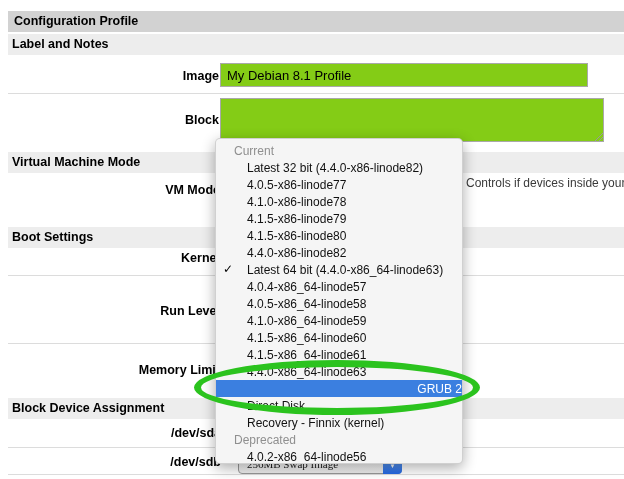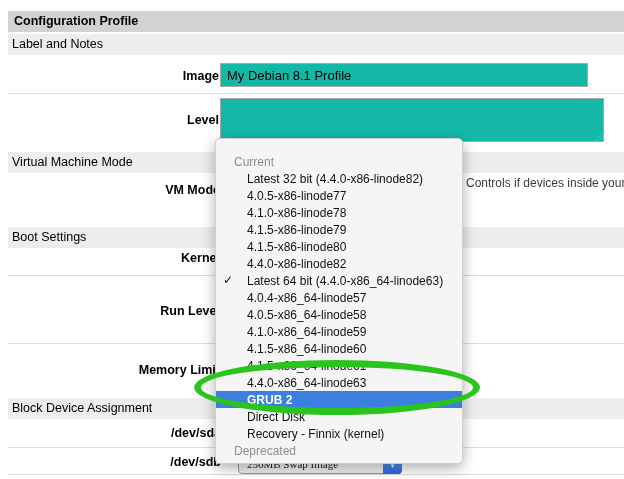--- a/index.html
+++ b/index.html
@@ -1,37 +1,37 @@
 <!DOCTYPE html>
 <html><head>
 <meta charset="utf-8">
 <style>
   html,body{margin:0;padding:0;background:#fff;}
   #screen{position:relative;width:624px;height:479px;overflow:hidden;background:#fff;
           font-family:"Liberation Sans","DejaVu Sans",sans-serif;color:#000;}
-  .bar{position:absolute;left:8px;width:616px;height:21px;line-height:21px;font-size:12.5px;}
+  .bar{position:absolute;left:8px;width:616px;height:21px;line-height:21px;font-size:12.5px;font-weight:bold;}
   .bar-main{background:#d2d2d2;font-weight:bold;padding-left:6px;box-sizing:border-box;}
   .bar-sub{background:#ededed;padding-left:4px;box-sizing:border-box;}
   .divider{position:absolute;left:8px;width:616px;height:1px;background:#dcdcdc;}
   .flabel{position:absolute;left:8px;width:211px;text-align:right;font-weight:bold;font-size:12.5px;}
-  .tinput{position:absolute;box-sizing:border-box;border:1px solid #a9a9a9;background:#14b8a6;
+  .tinput{position:absolute;box-sizing:border-box;border:1px solid #a9a9a9;background:#84cc16;
           font-family:"Liberation Sans",sans-serif;font-size:13px;padding:0 6px;color:#000;}
   textarea.tinput{resize:none;padding:2px 6px;}
   .resize-grip{position:absolute;width:10px;height:10px;
      background:repeating-linear-gradient(135deg,transparent 0 2px,#999 2px 3px);
      clip-path:polygon(100% 0,100% 100%,0 100%);}
   .help{position:absolute;left:466px;font-size:12px;color:#3a3a3a;white-space:nowrap;}
   
   #menu{position:absolute;left:215px;top:138px;width:248px;height:326px;box-sizing:border-box;
         background:#f5f5f5;border:1px solid rgba(0,0,0,0.15);border-radius:5px;
-        box-shadow:0 4px 14px rgba(0,0,0,0.32);padding-top:14px;z-index:10;overflow:hidden;}
+        box-shadow:0 4px 14px rgba(0,0,0,0.32);padding-top:3px;z-index:10;overflow:hidden;}
   .mrow{position:relative;height:17px;display:flex;align-items:center;font-size:12px;white-space:nowrap;}
   .mrow.header{padding-left:18px;color:#8f8f8f;}
   .mrow.item{padding-left:31px;color:#111;}
-  .mrow.hl{background:#3b7fe0;color:#fff;font-weight:bold;}
+  .mrow.hl{background:#3b7fe0;color:#fff;font-weight:normal;justify-content:flex-end;}
   .mcheck{position:absolute;left:7px;top:0;height:17px;line-height:17px;font-size:12px;color:#000;}
   
   #ring{position:absolute;left:194px;top:360px;width:286px;height:55px;border:7px solid #2bc31e;
         border-radius:50%;z-index:20;box-sizing:border-box;}
   
   .macselect{position:absolute;left:238px;top:454px;width:164px;height:20px;box-sizing:border-box;
      border:1px solid #999;border-radius:4px;background:linear-gradient(#ffffff,#ededed);
      font-size:11px;line-height:18px;padding-left:8px;color:#222;z-index:5;font-family:Liberation Serif, serif;}
   .macselect .cap{position:absolute;right:-1px;top:-1px;width:19px;height:20px;border-radius:0 4px 4px 0;
      background:linear-gradient(#7ab3f7,#2468e3);display:flex;flex-direction:column;
@@ -42,21 +42,21 @@
 
 <div id="screen">
 
   <div class="bar bar-main" style="top:11px">Configuration Profile</div>
   <div class="bar bar-sub" style="top:34px">Label and Notes</div>
 
   <div class="flabel" style="top:69px">Image</div>
   <input class="tinput" style="left: 220px; top: 63px; width: 368px; height: 24px;" value="My Debian 8.1 Profile">
   <div class="divider" style="top:93px"></div>
 
-  <div class="flabel" style="top:113px">Level</div>
+  <div class="flabel" style="top:113px">Block</div>
   <textarea class="tinput" style="left: 220px; top: 98px; width: 384px; height: 44px;"></textarea>
   <div class="resize-grip" style="left:593px;top:131px"></div>
 
   <div class="bar bar-sub" style="top:152px">Virtual Machine Mode</div>
   <div class="flabel" style="top:183px;width:212px">VM Mode</div>
   <div class="help" style="top:176px">Controls if devices inside your</div>
 
   <div class="bar bar-sub" style="top:227px">Boot Settings</div>
   <div class="flabel" style="top:251px;width:212px">Kernel</div>
   <div class="divider" style="top:275px"></div>

